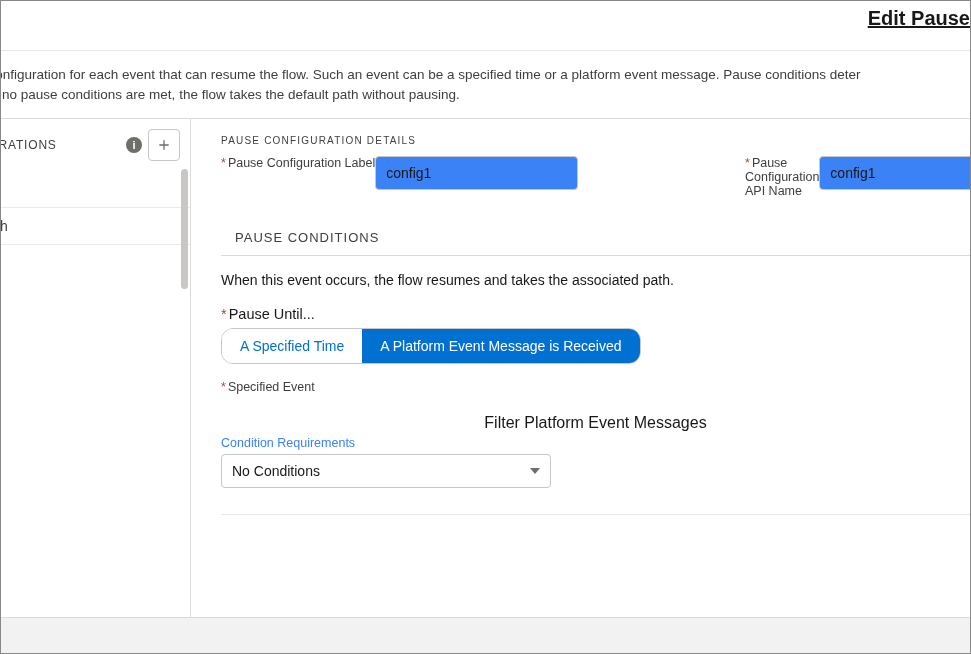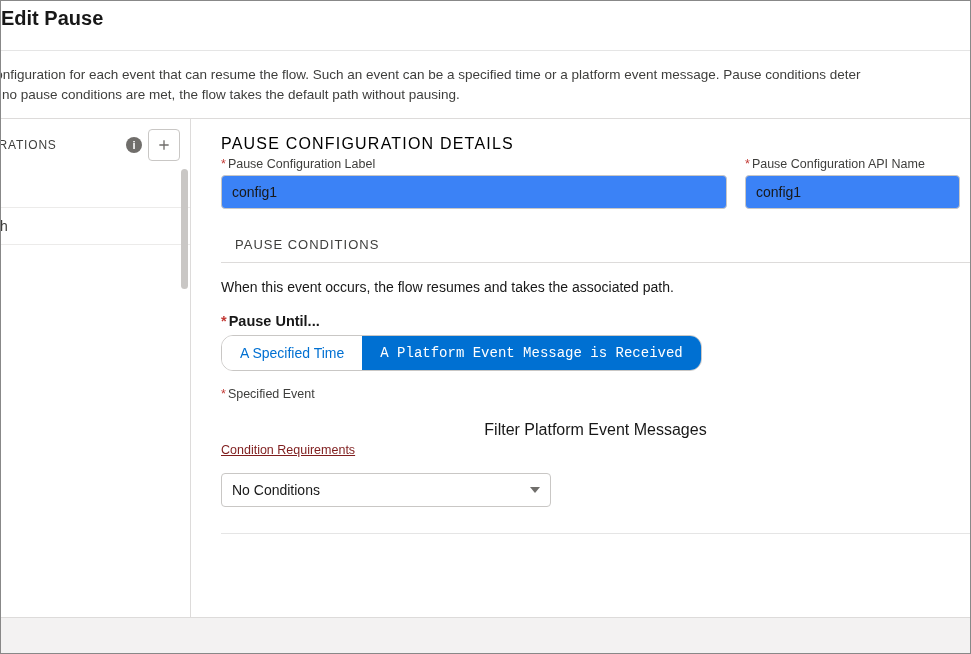--- a/index.html
+++ b/index.html
@@ -13,22 +13,23 @@
   .frame {
     width: 971px;
     height: 654px;
     border: 1px solid #888;
     position: relative;
     overflow: hidden;
     display: flex;
     flex-direction: column;
   }
   .header {
-    text-align: left;
-    padding: 6px 13px 8px 0;
+    text-align: right;
+    padding: 6px 0 8px 0;
+    text-decoration: underline;
   }
   .header h1 {
     margin: 0;
     font-size: 20px;
     font-weight: 600;
   }
   .hr-full {
     border-top: 1px solid #e5e5e5;
     margin: 12px 0 0 0;
   }
@@ -109,32 +110,32 @@
     background: #c9c7c5;
     border-radius: 4px;
   }
   
   .main {
     flex: 1;
     padding: 16px 0 0 30px;
     overflow: hidden;
   }
   .sect-title {
-    font-size: 16px;
+    font-size: 10px;
     letter-spacing: 1.2px;
-    color: #000000;
-    margin-bottom: 4px;
+    color: #404040;
+    margin-bottom: 10px;
   }
   .form-row {
     display: flex;
     gap: 18px;
     margin-bottom: 20px;
     padding-right: 10px;
   }
-  .fg { display: flex; flex-direction: column; }
+  .fg { display: flex; flex-direction: row; }
   .fg.grow { flex: 1; }
   .fg.fixed { width: 215px; }
   .lbl {
     font-size: 12.5px;
     color: #3e3e3c;
     margin-bottom: 4px;
   }
   .req::before {
     content: "*";
     color: #c23934;
@@ -171,21 +172,21 @@
     border-bottom: 3px solid #1589ee;
     margin-bottom: -1px;
   }
   .note {
     font-size: 14px;
     color: #181818;
     margin-bottom: 18px;
   }
   .subhead {
     font-size: 14.5px;
-    font-weight: 700;
+    font-weight: 400;
     color: #181818;
     margin-bottom: 6px;
   }
   
   .btn-group {
     display: inline-flex;
     border: 1px solid #c9c7c5;
     border-radius: 12px;
     overflow: hidden;
     margin-bottom: 16px;
@@ -193,39 +194,37 @@
   .btn-group .opt {
     padding: 9px 18px;
     font-size: 14px;
     background: #fff;
     cursor: pointer;
   }
   .btn-group .opt.a { color: #0070d2; }
   .btn-group .opt.sel {
     background: #0070d2;
     color: #fff;
-    font-family: Liberation Mono, monospace;
   }
   .btn-group .opt + .opt { border-left: 1px solid #c9c7c5; }
   .btn-group .opt.sel + .opt, .btn-group .opt + .opt.sel { border-left: none; }
   
   .field-block { margin-bottom: 20px; }
   .field-block input.text { width: 350px; }
   .filter-head {
     font-size: 16px;
     font-weight: 400;
     color: #181818;
     margin-bottom: 4px;
     text-align: center;
   }
   .sublbl {
     font-size: 12.5px;
-    color: #7f1d1d;
-    margin-bottom: 16px;
-    text-decoration: underline;
+    color: #3b82f6;
+    margin-bottom: 4px;
   }
   .select {
     width: 330px;
     height: 34px;
     border: 1px solid #c9c7c5;
     border-radius: 4px;
     padding: 0 10px;
     display: flex;
     align-items: center;
     justify-content: space-between;

